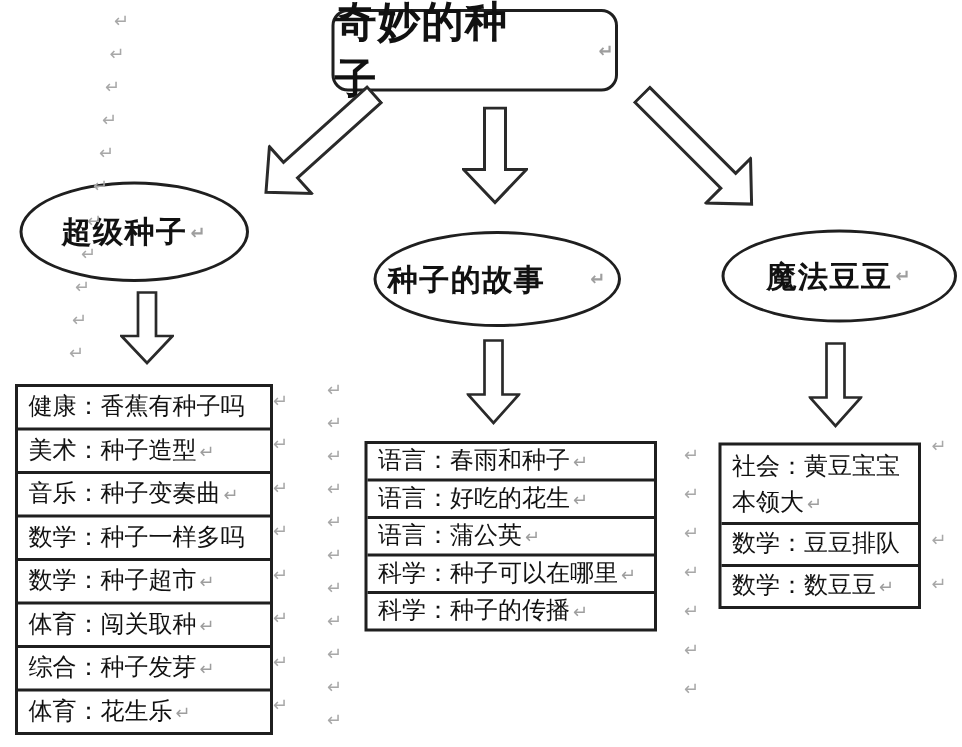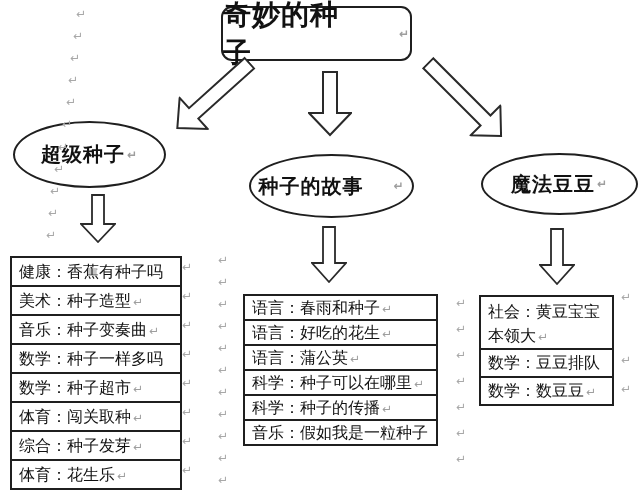--- a/index.html
+++ b/index.html
@@ -115,21 +115,20 @@
     <div class="row"><span>体育：闯关取种</span><span class="mark">↵</span></div>
     <div class="row"><span>综合：种子发芽</span><span class="mark">↵</span></div>
     <div class="row"><span>体育：花生乐</span><span class="mark">↵</span></div>
   </div>
 <div class="listbox" id="box-middle">
     <div class="row"><span>语言：春雨和种子</span><span class="mark">↵</span></div>
     <div class="row"><span>语言：好吃的花生</span><span class="mark">↵</span></div>
     <div class="row"><span>语言：蒲公英</span><span class="mark">↵</span></div>
     <div class="row"><span>科学：种子可以在哪里</span><span class="mark">↵</span></div>
     <div class="row"><span>科学：种子的传播</span><span class="mark">↵</span></div>
-    <div class="row"><span>音乐：假如我是一粒种子</span></div>
   </div>
 <div class="listbox" id="box-right">
     <div class="row"><span>社会：黄豆宝宝本领大</span><span class="mark">↵</span></div>
     <div class="row"><span>数学：豆豆排队</span></div>
     <div class="row"><span>数学：数豆豆</span><span class="mark">↵</span></div>
   </div>
 
 <div id="marks-layer">
     <span class="bg-mark" style="left: 76px; top: 8px;">↵</span>
     <span class="bg-mark" style="left: 73px; top: 30px;">↵</span>

